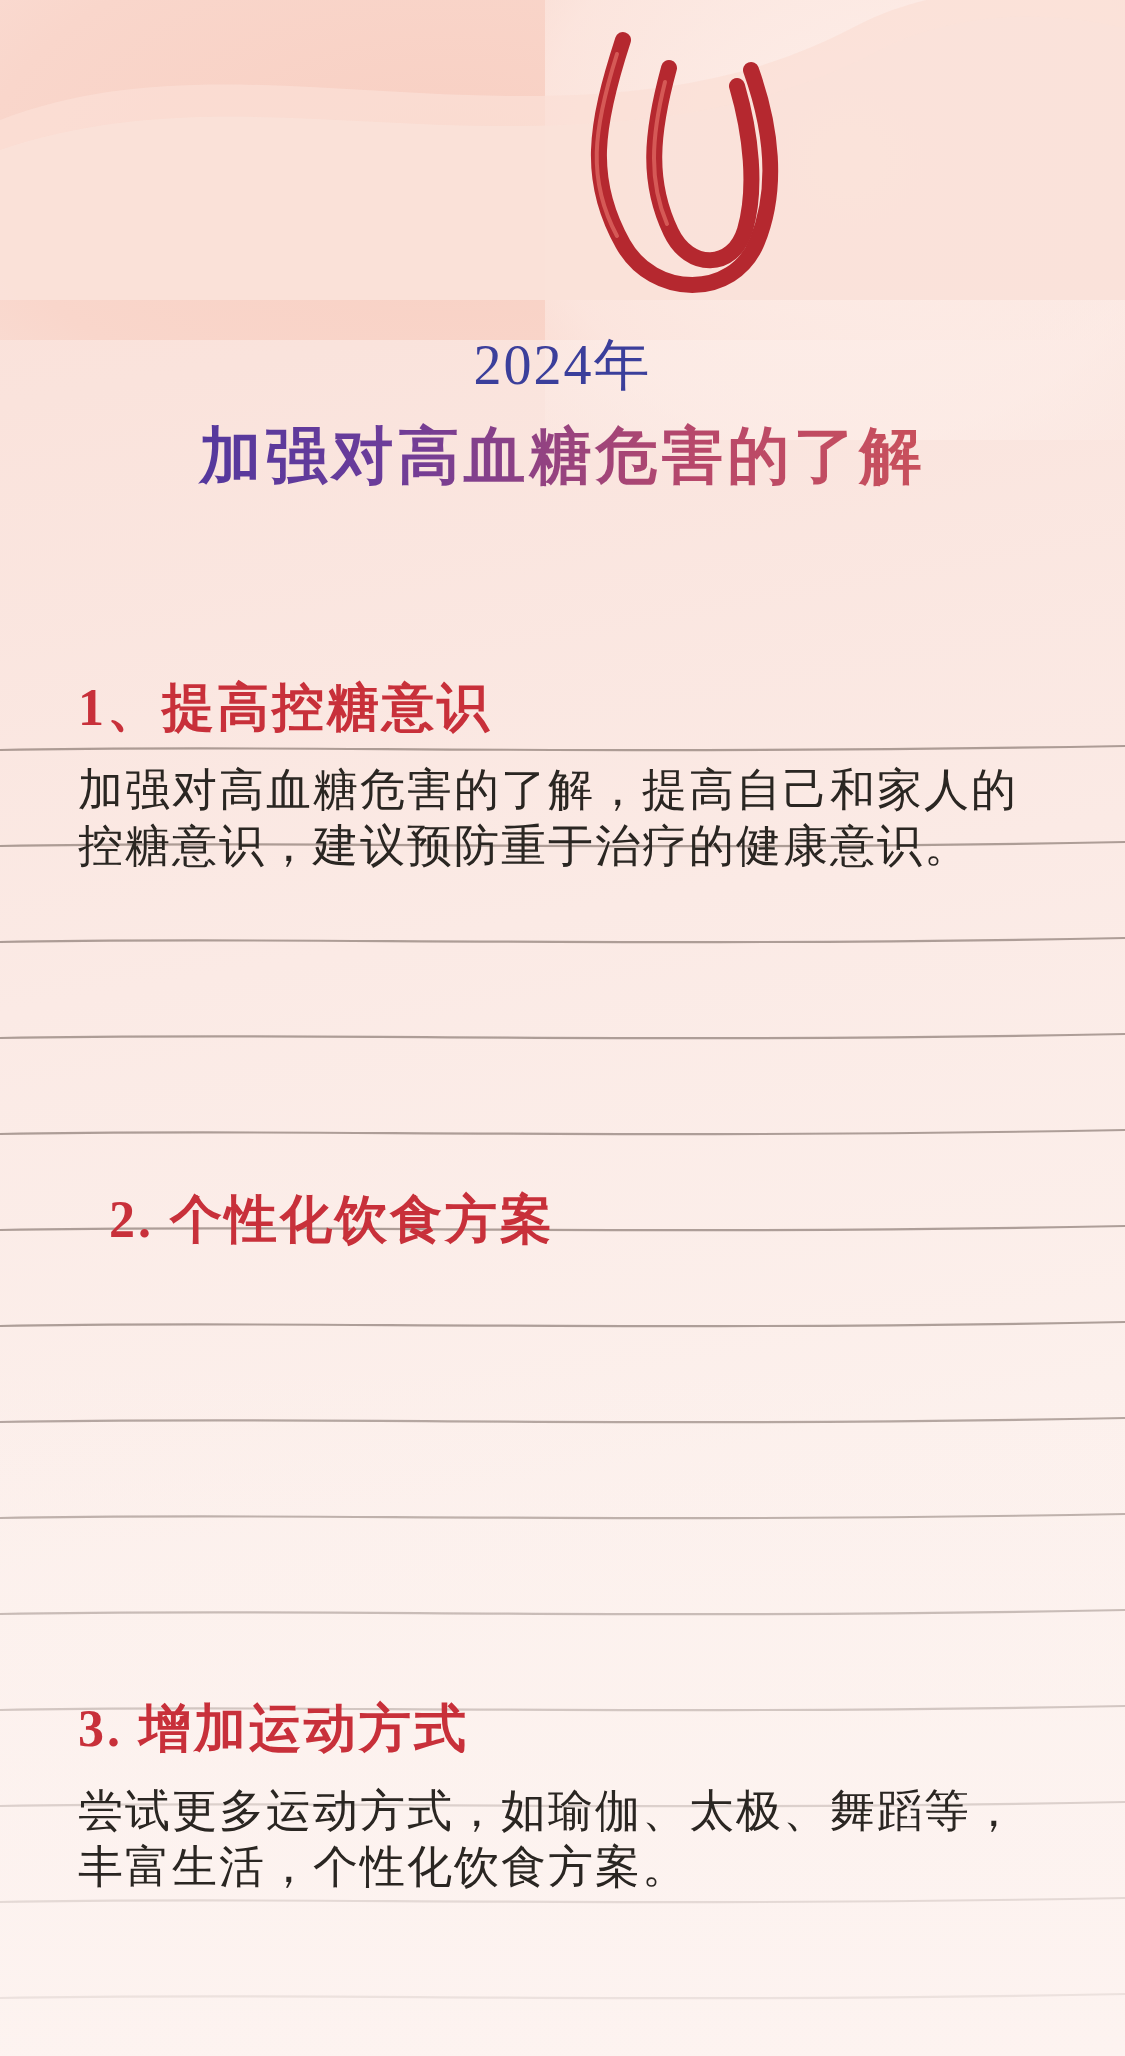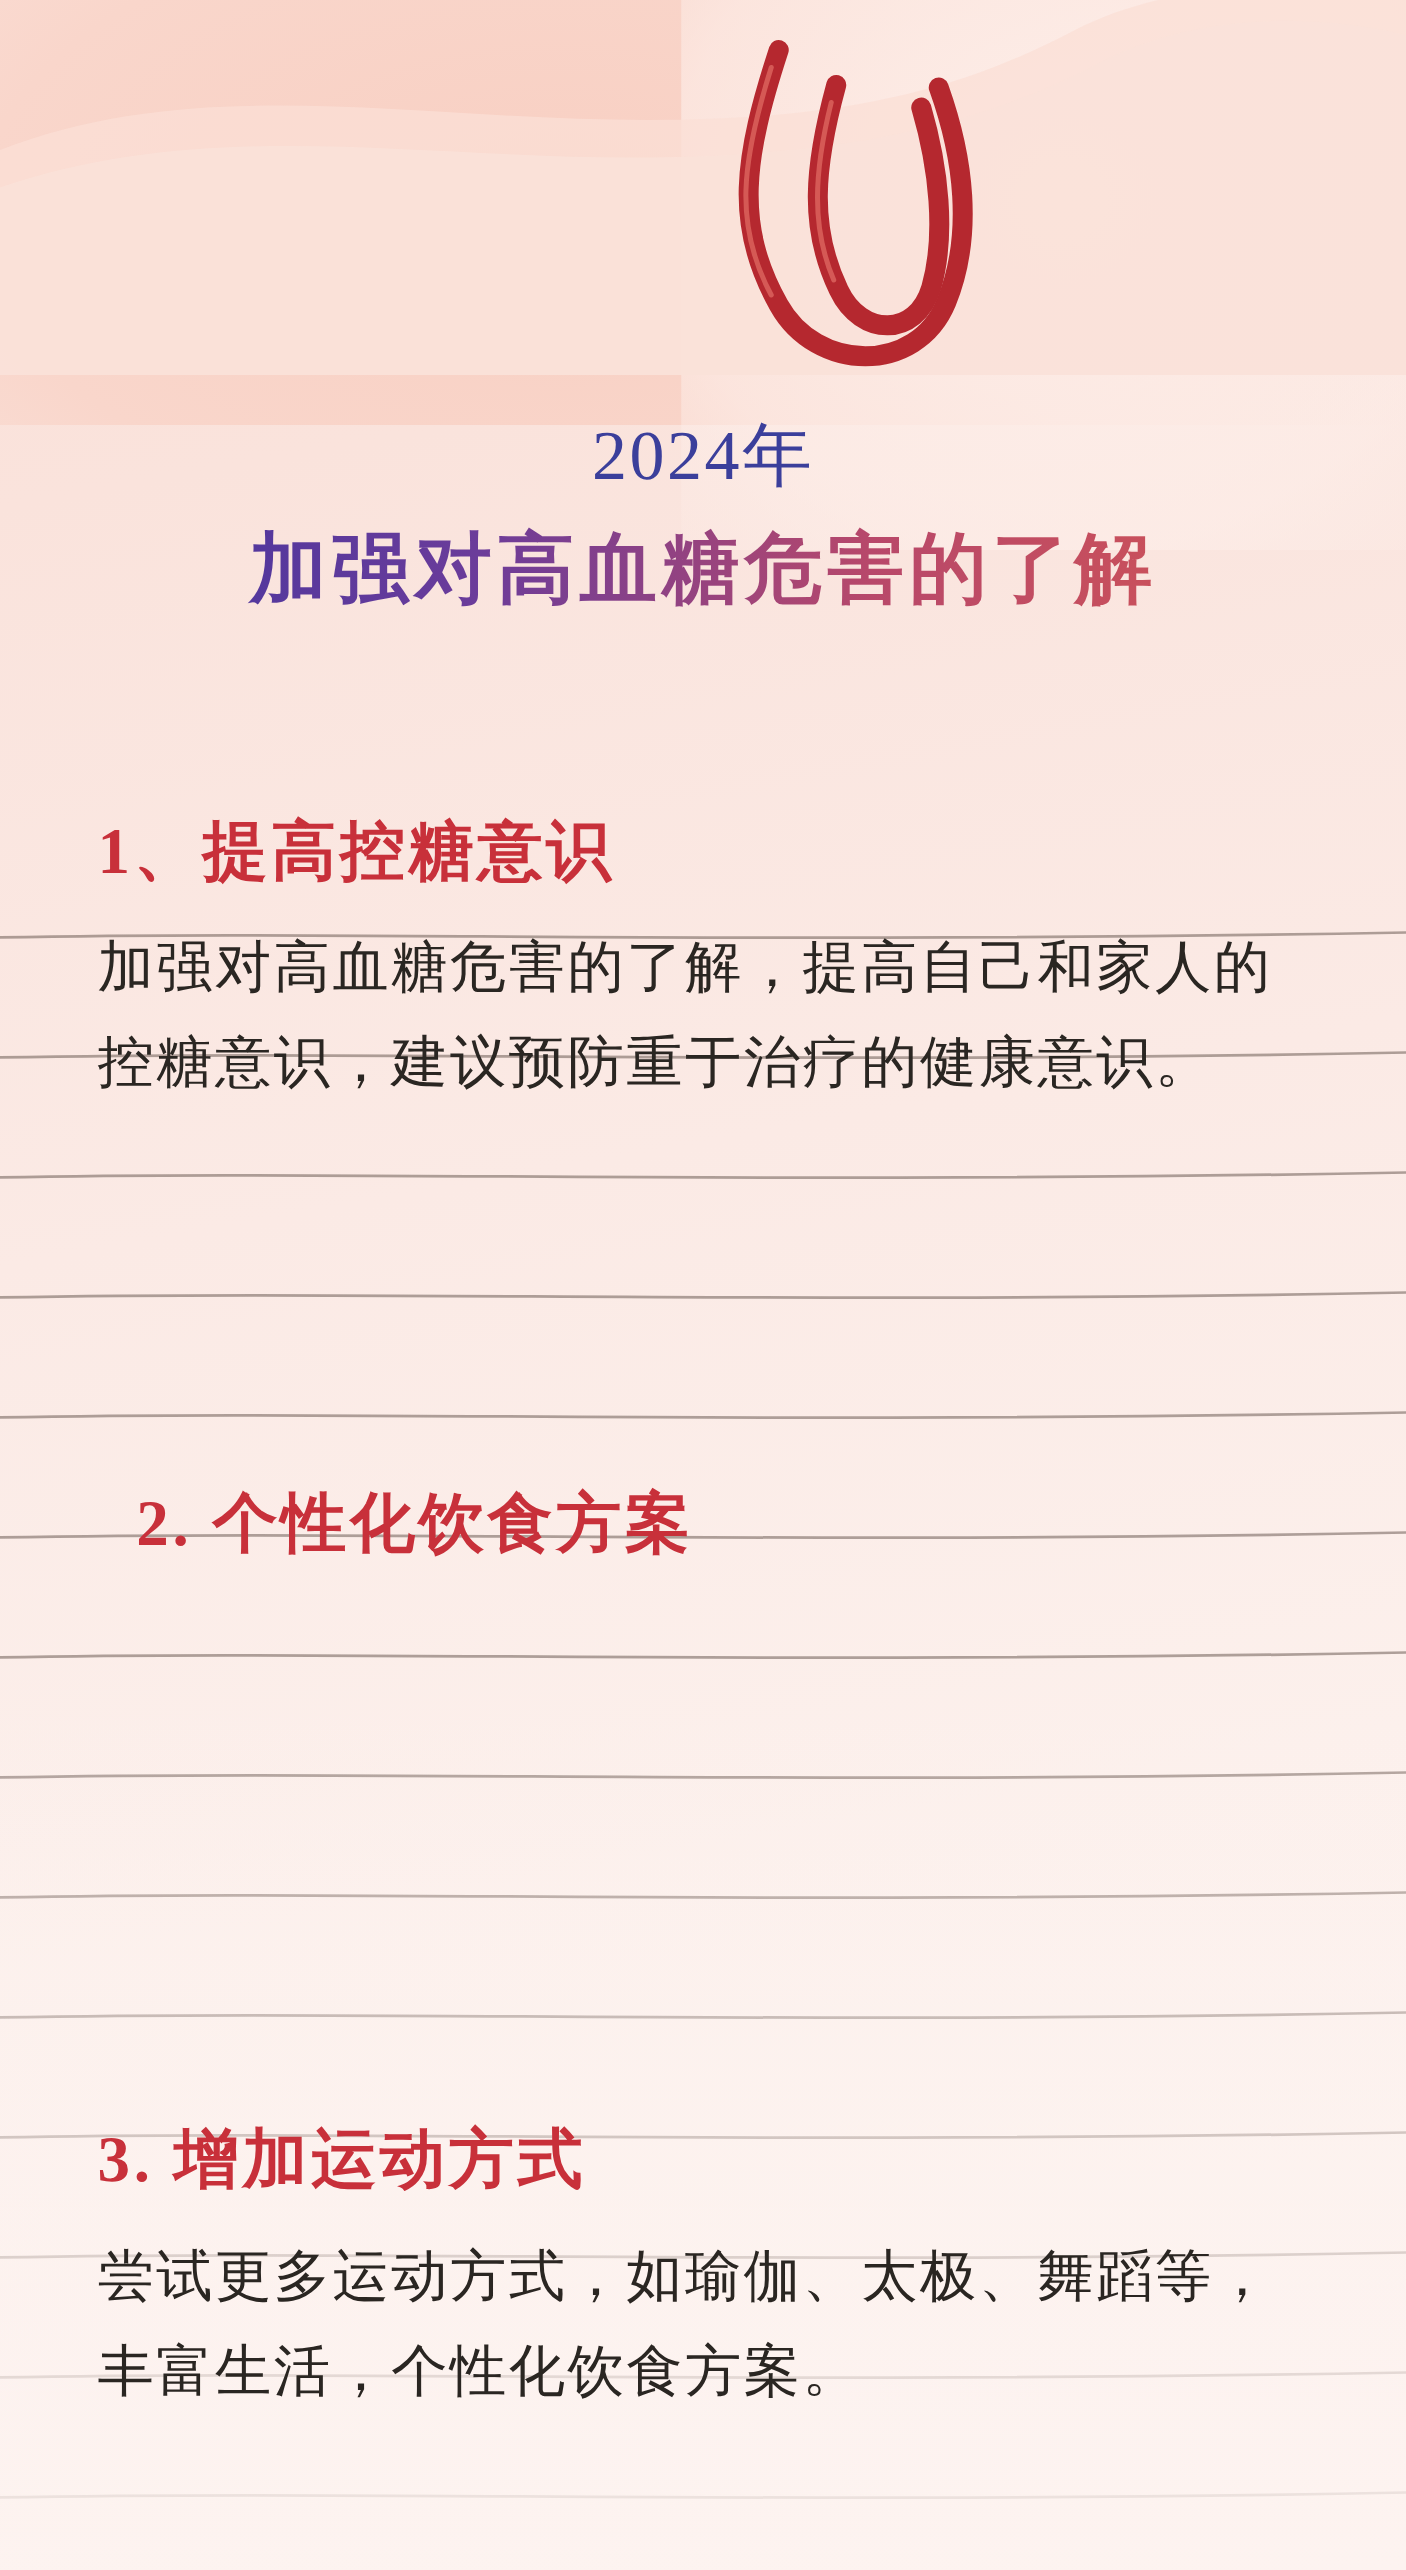--- a/index.html
+++ b/index.html
@@ -116,39 +116,39 @@
     background-clip: text;
     color: transparent;
     -webkit-text-fill-color: transparent;
   }
 
   .section {
     position: absolute;
     left: 70px;
     width: 1000px;
   }
-  .sec1 { top: 653px; }
+  .sec1 { top: 679px; }
   .sec2 { top: 1191px; margin-left: 31px; }
   .sec3 { top: 1700px; }
 
   .sec-head {
     font-family: "Liberation Serif", serif;
     font-size: 52px;
     font-weight: bold;
     color: #c8303a;
     letter-spacing: 3px;
     line-height: 1.1;
     margin: 0 0 26px 8px;
   }
   .sec-body {
     font-family: "Liberation Serif", serif;
     font-size: 45px;
     color: #2a2622;
     letter-spacing: 2px;
-    line-height: 76px;
+    line-height: 56px;
     margin: 0 0 0 8px;
     max-width: 985px;
   }
 </style>
 </head>
 <body>
 
 <div class="note">
 
   <div class="bg-wash-top"></div>

